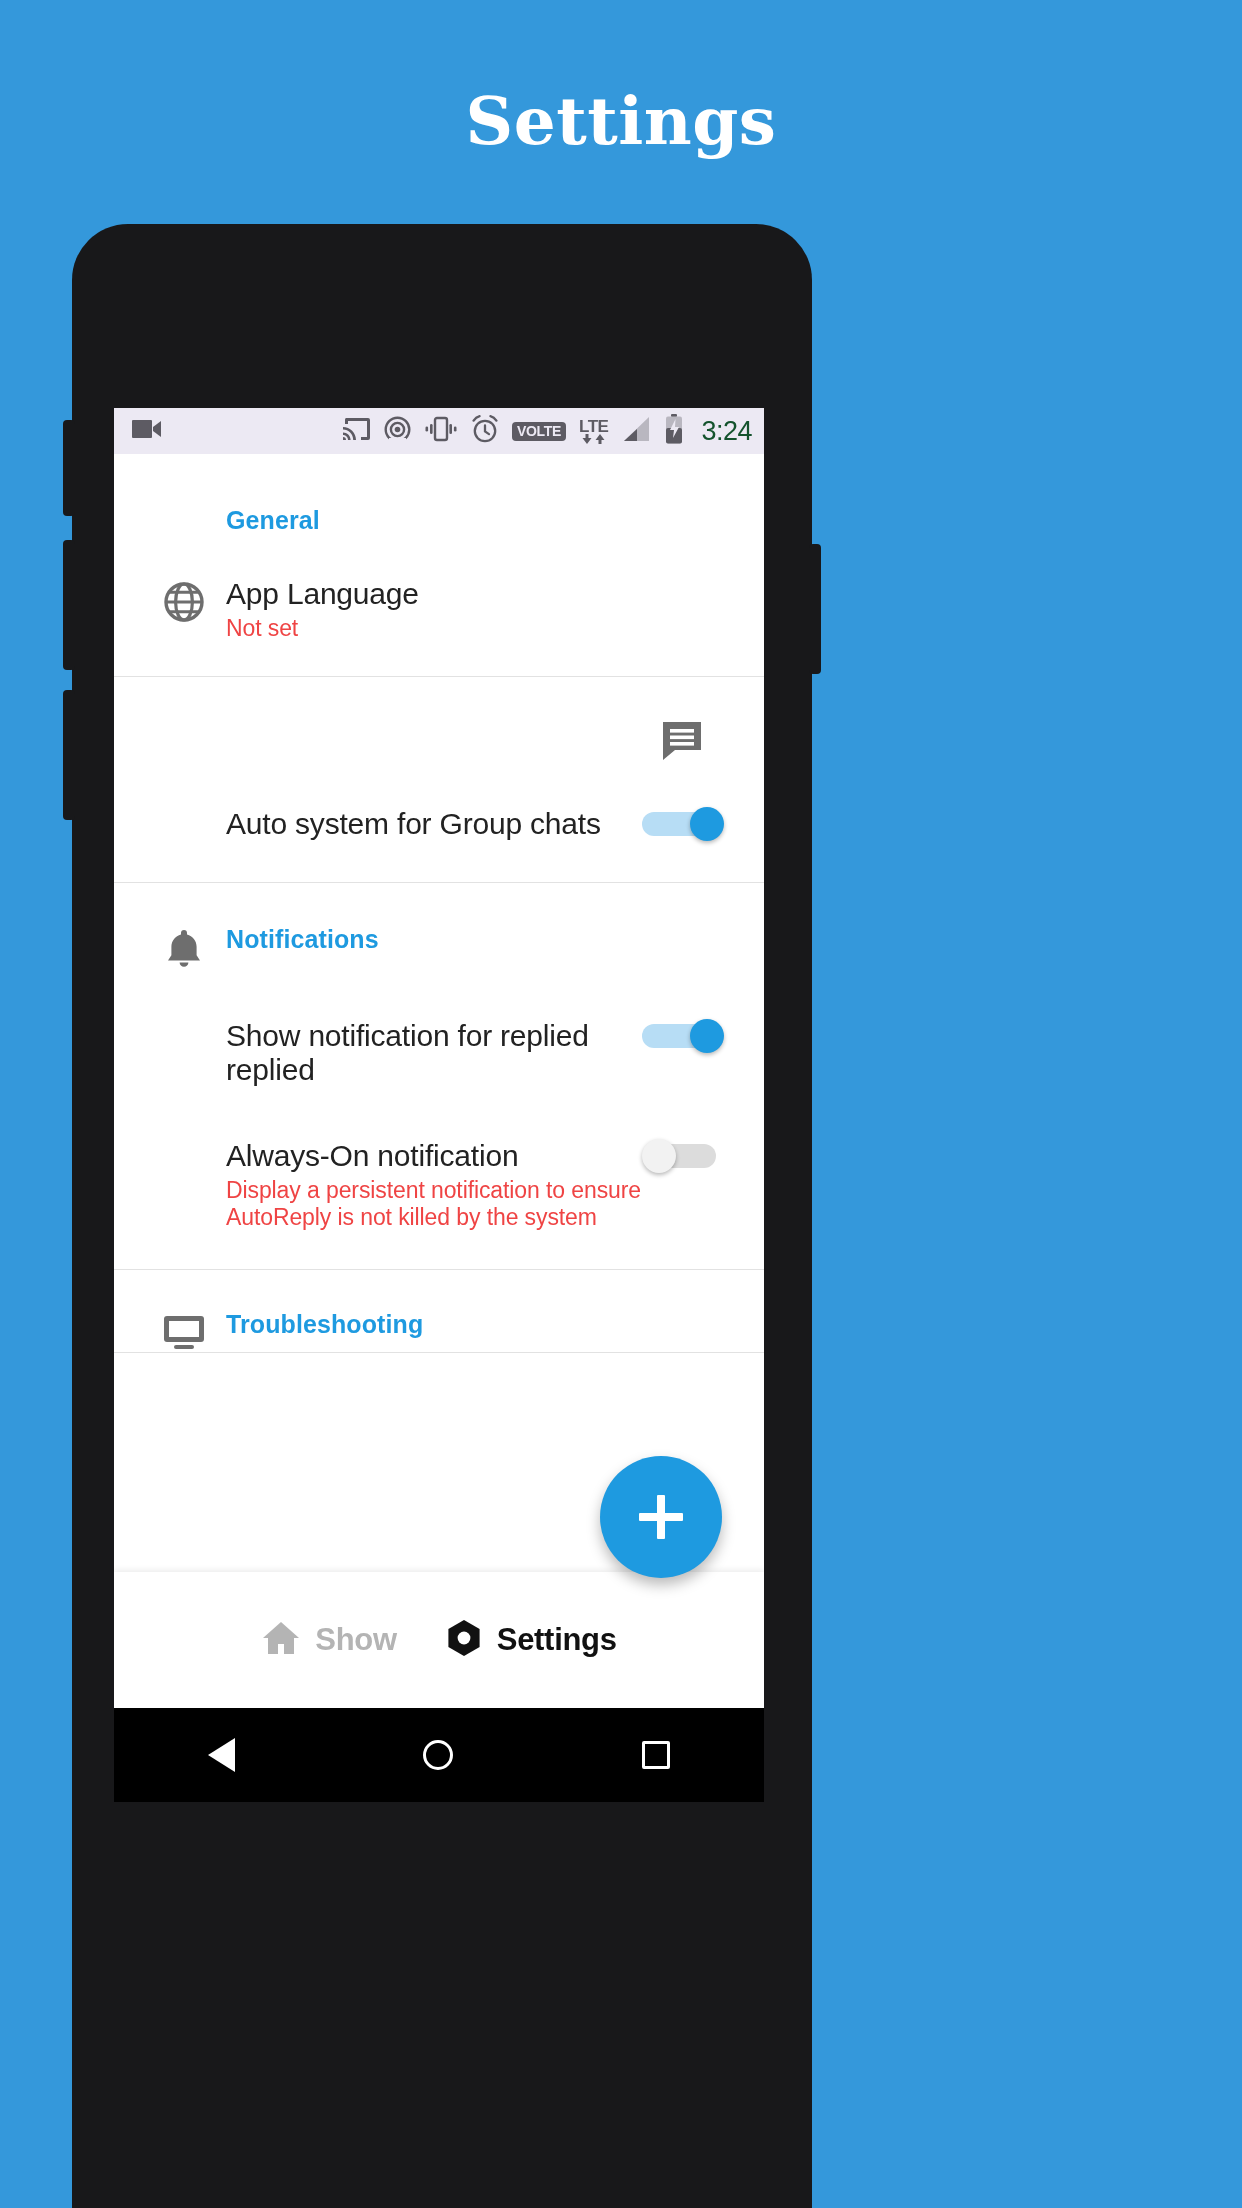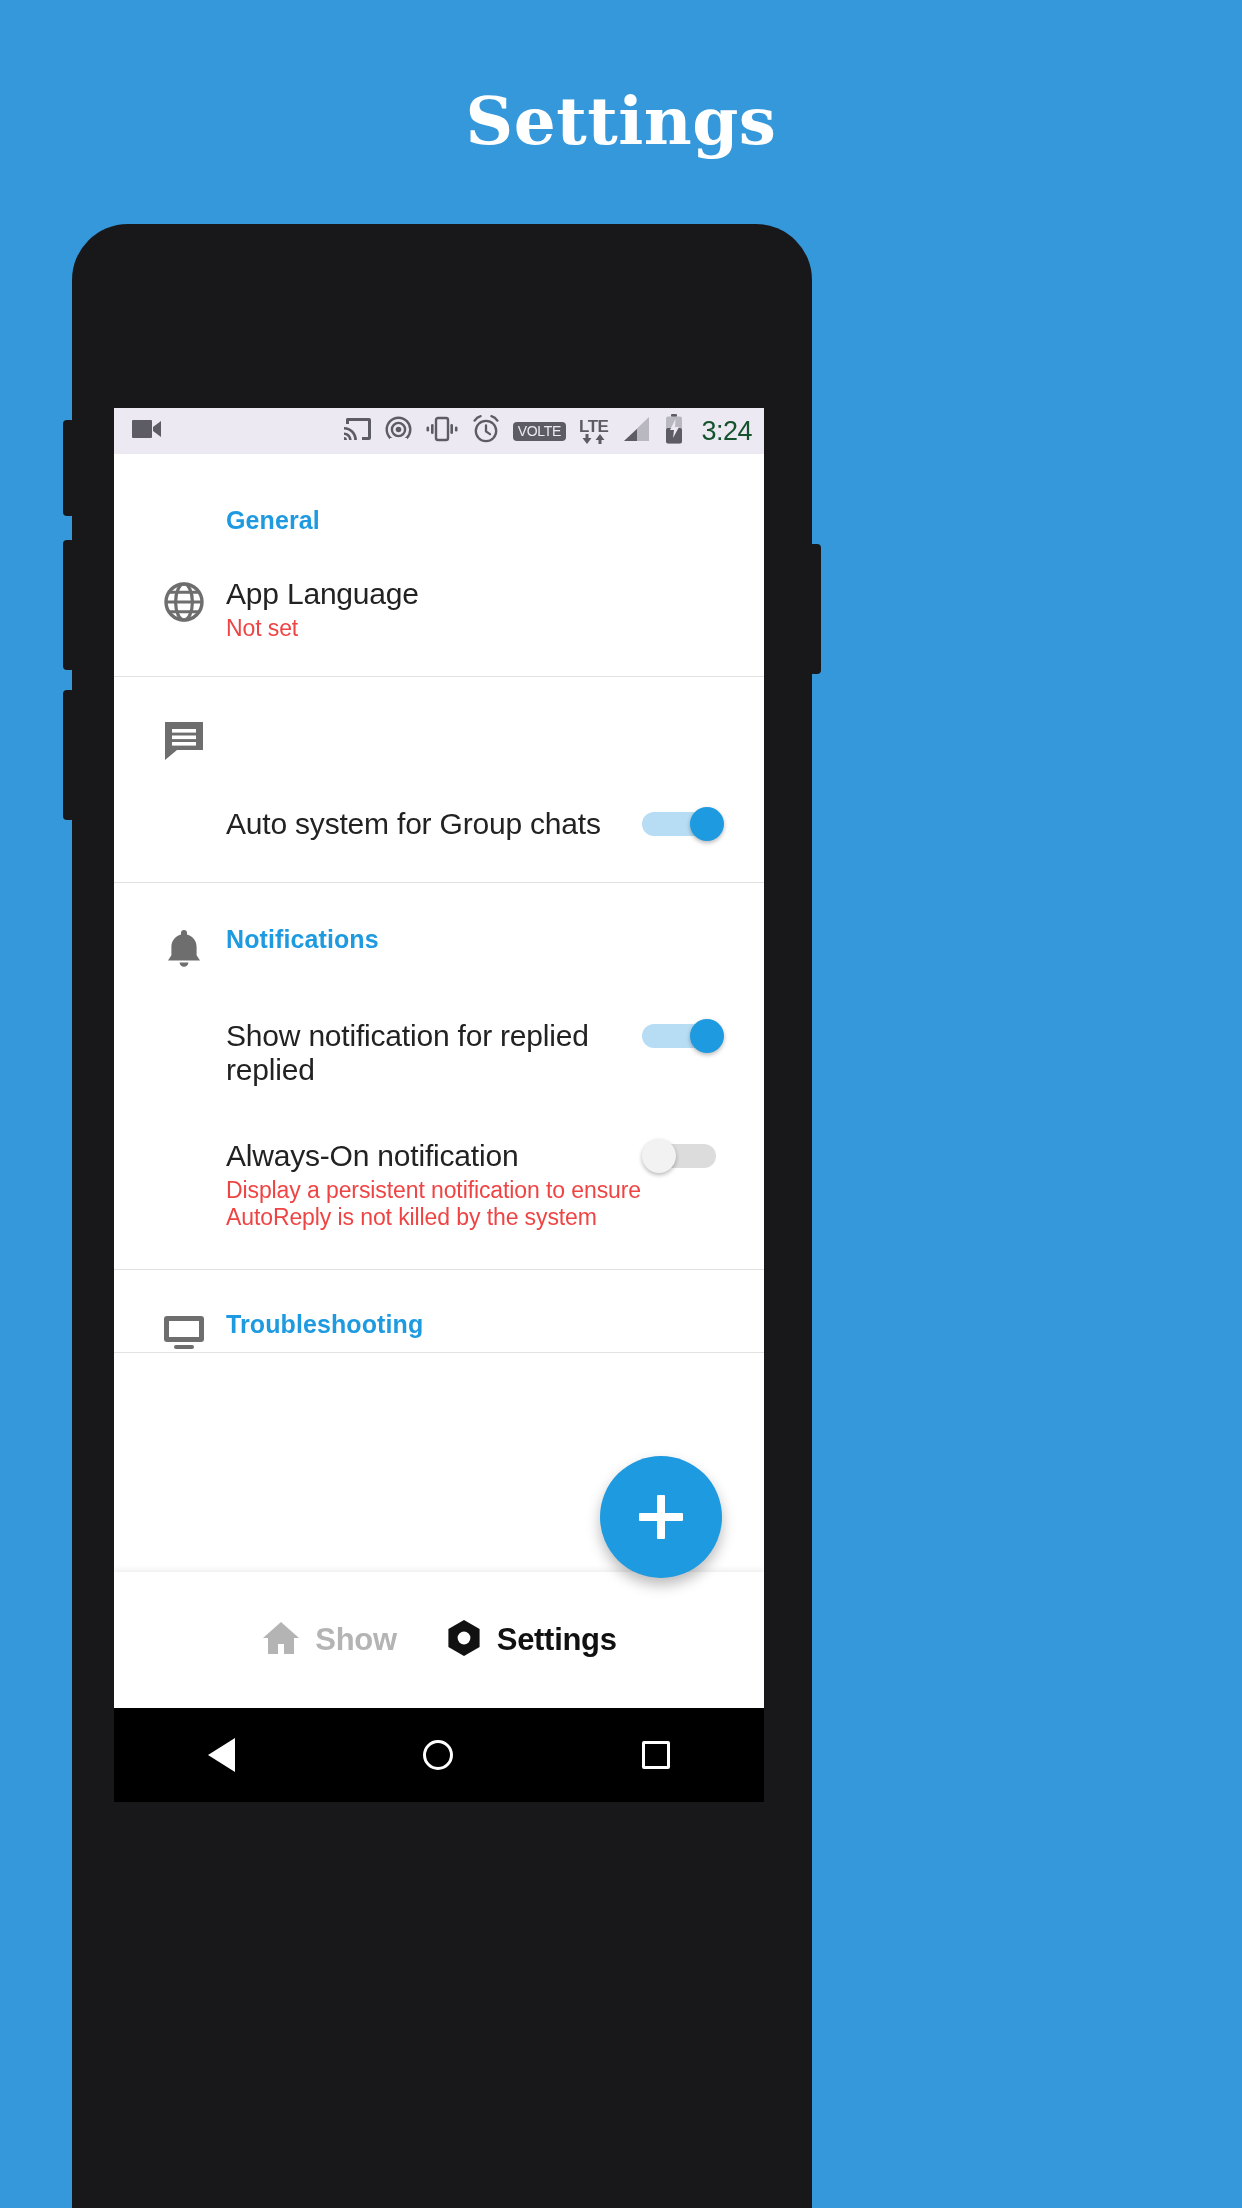--- a/index.html
+++ b/index.html
@@ -62,21 +62,21 @@
     padding:0 12px 0 18px;
     gap:0;
   }
   .sb-left{ display:flex; align-items:center; }
   .sb-right{ margin-left:auto; display:flex; align-items:center; gap:13px; }
   .sb-icon{ display:block; }
   .volte-badge{
     background:#5d5b63;
     color:#ece9f3;
     font-size:14px;
-    font-weight:normal;
+    font-weight:bold;
     border-radius:4px;
     padding:2px 5px 3px;
     letter-spacing:-0.3px;
     line-height:1;
   }
   .lte-group{ display:flex; flex-direction:column; align-items:center; line-height:1; }
   .lte-text{ font-size:17px; font-weight:bold; color:#5d5b63; letter-spacing:-0.5px; }
   .lte-arrows{ display:flex; gap:1px; margin-top:-2px; }
   .sb-time{
     font-size:27px;
@@ -87,20 +87,21 @@
 
   
   .content{ background:#fff; }
   .section{ border-bottom:1px solid #e2e2e2; position:relative; }
 
   .row{
     display:flex;
     align-items:flex-start;
     padding:0 40px 0 28px;
     position:relative;
+    justify-content:flex-end;
   }
   .row-icon{
     width:84px;
     flex:0 0 84px;
     display:flex;
     justify-content:center;
     padding-top:2px;
   }
   .row-body{ flex:1 1 auto; min-width:0; }
   .row-toggle{ flex:0 0 auto; display:flex; align-items:center; }

